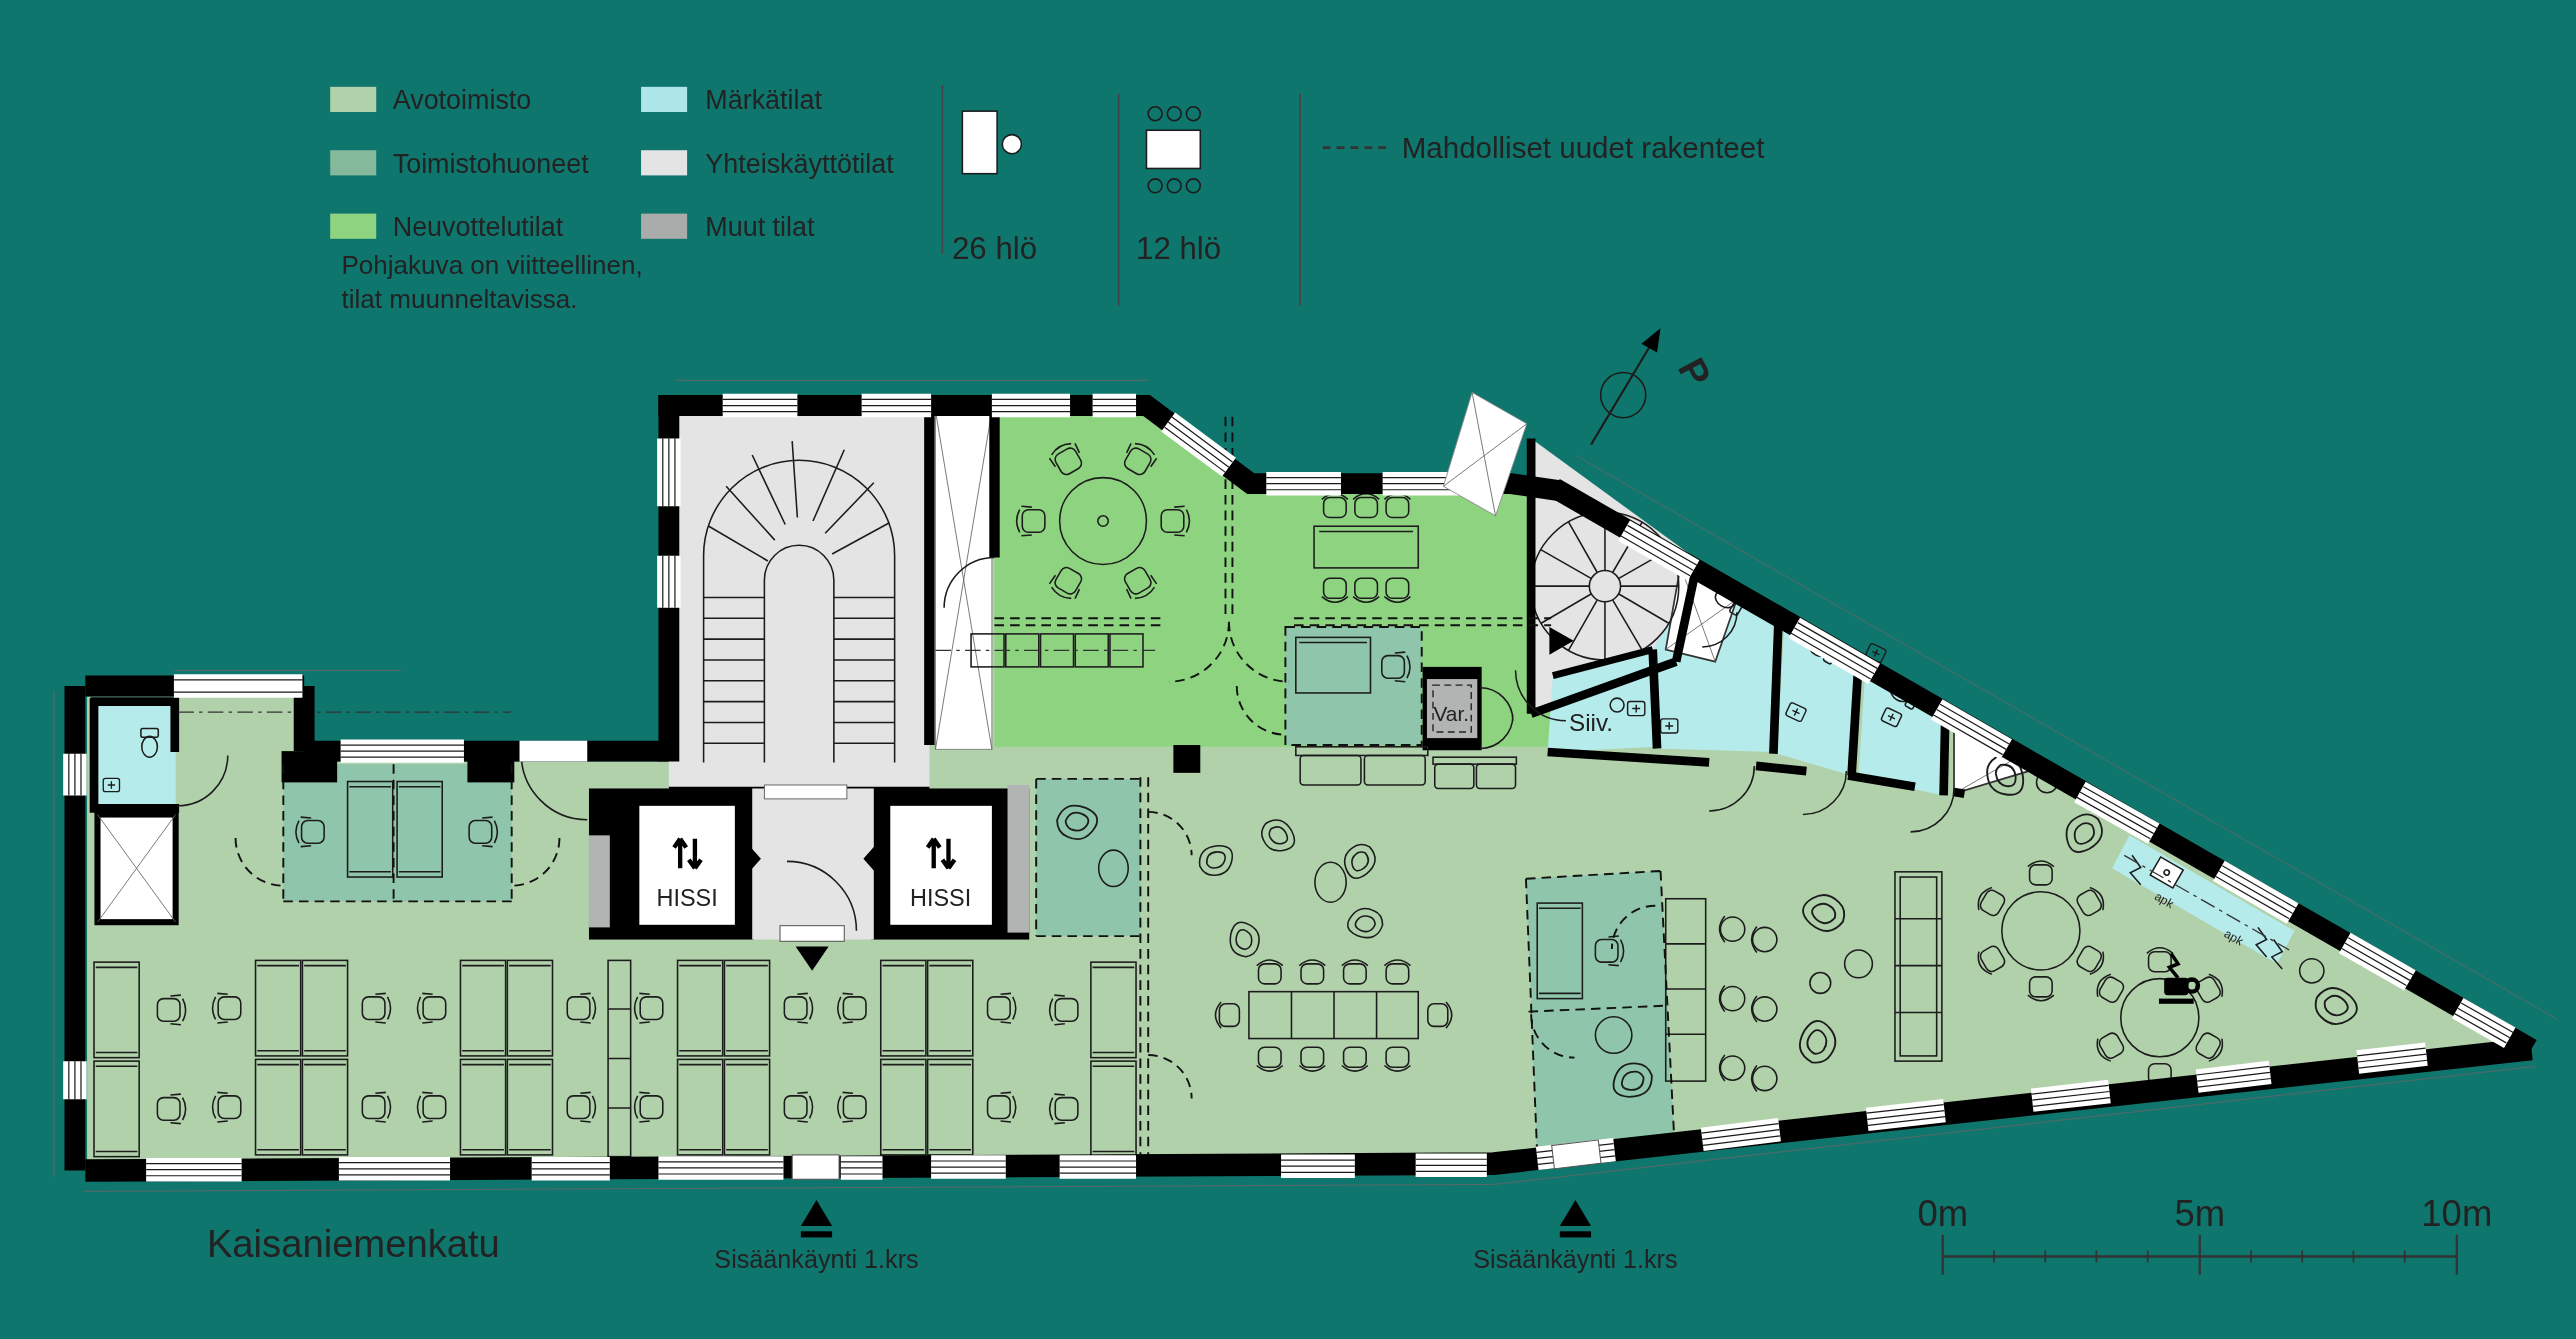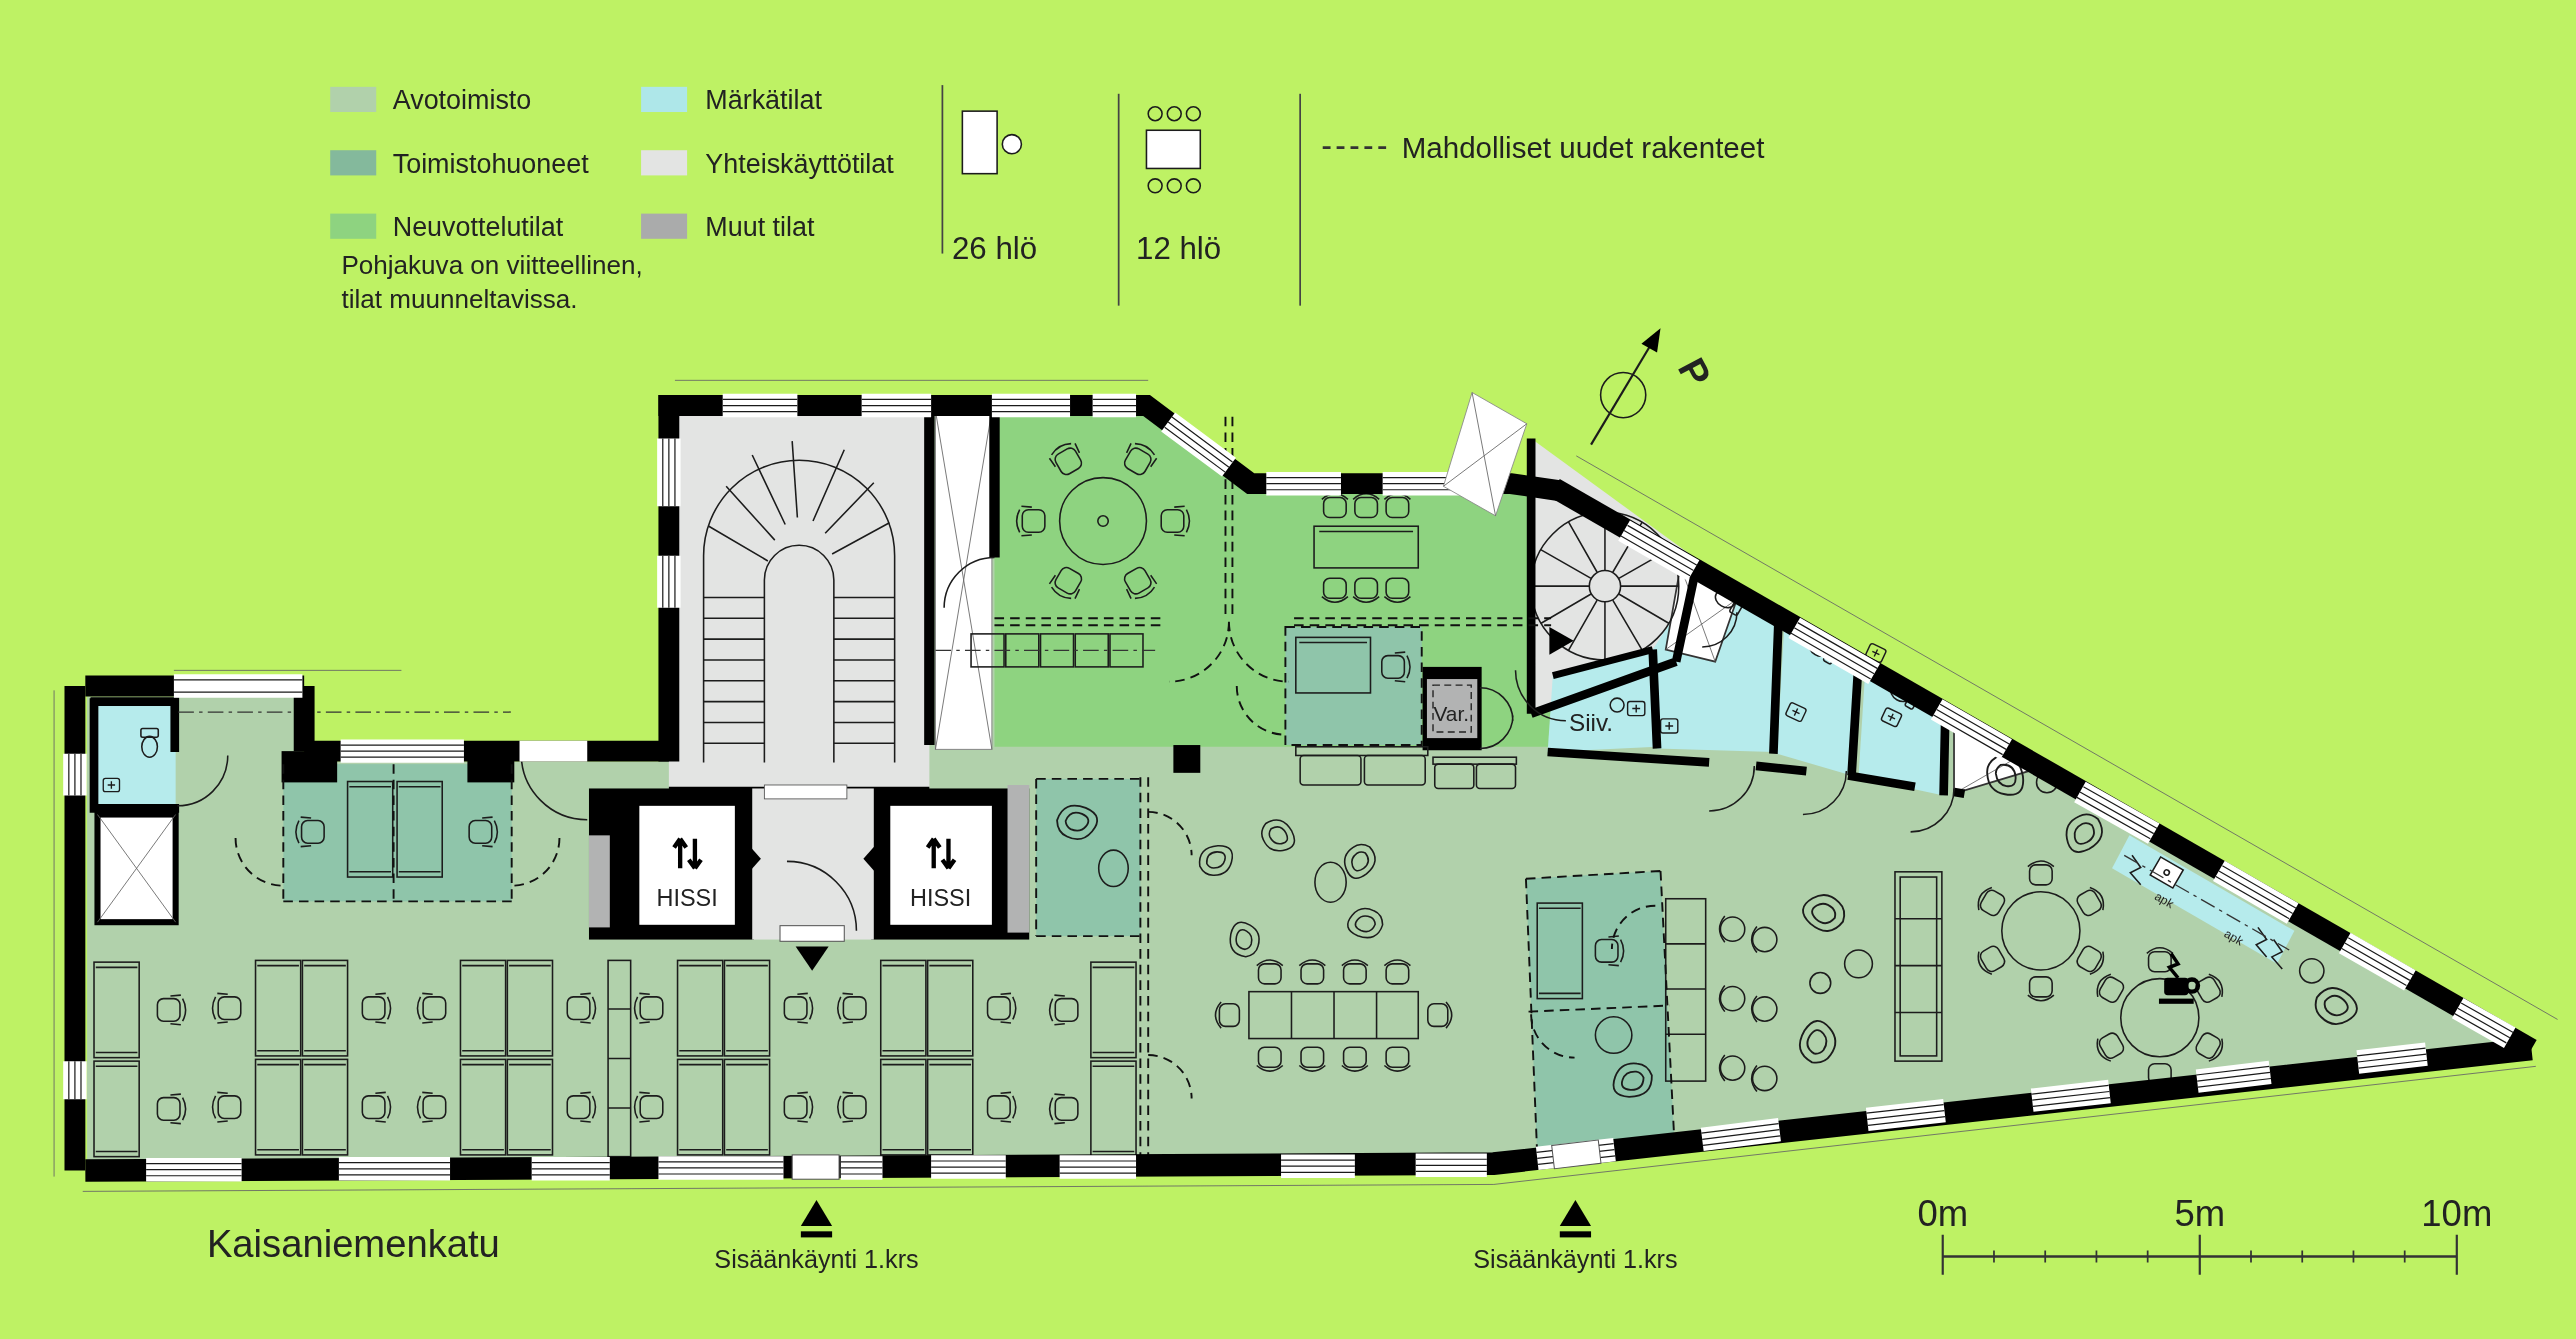--- a/index.html
+++ b/index.html
@@ -1,16 +1,16 @@
 <!DOCTYPE html>
 <html style="font-size:14px"><head>
 <meta charset="utf-8">
 <style>
   html,body{margin:0;padding:0;background:#fff;}
-  #stage{width:2576px;height:1339px;position:relative;background:#bef264;}
+  #stage{width:2576px;height:1339px;position:relative;background:#0f766e;}
   svg{display:block;}
   .f-avo{fill:#b1d1ab}
   .f-off{fill:#8fc5aa}
   .f-mtg{fill:#8ed380}
   .f-wet{fill:#b6ebec}
   .f-com{fill:#e3e4e3}
   .f-mut{fill:#b2b3b3}
   .wall{stroke:#000;fill:none;stroke-linecap:butt}
   .w24{stroke-width:24}
   .w26{stroke-width:26}

